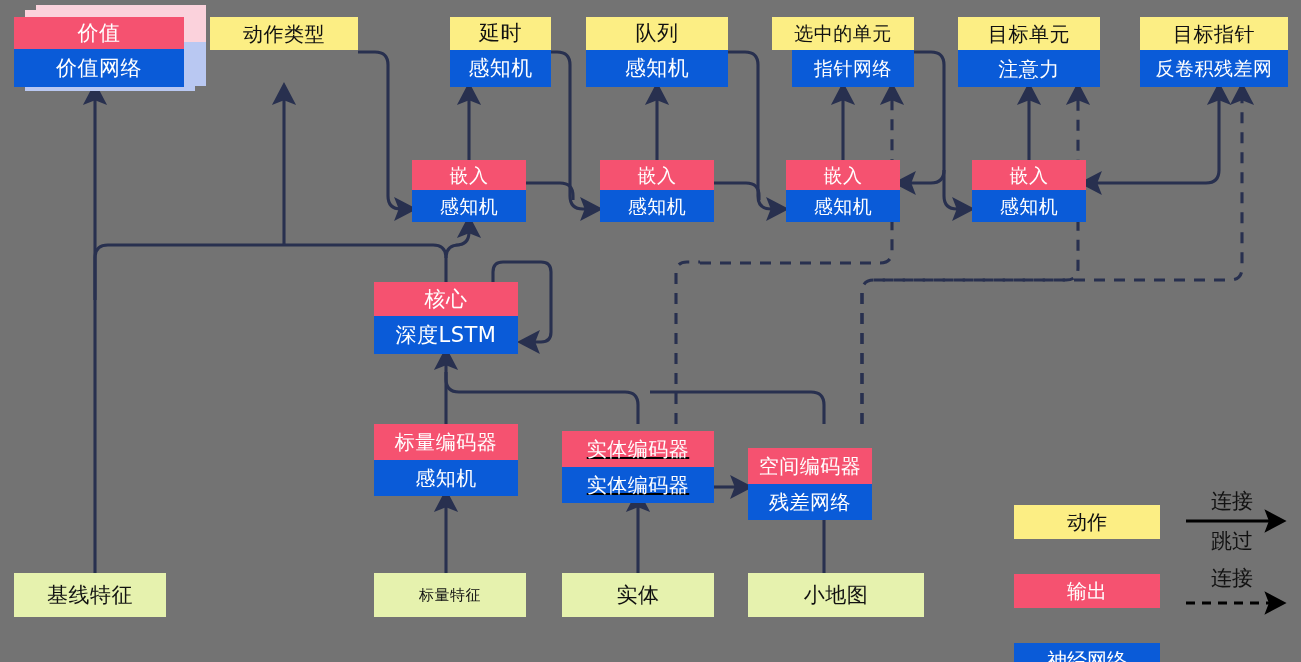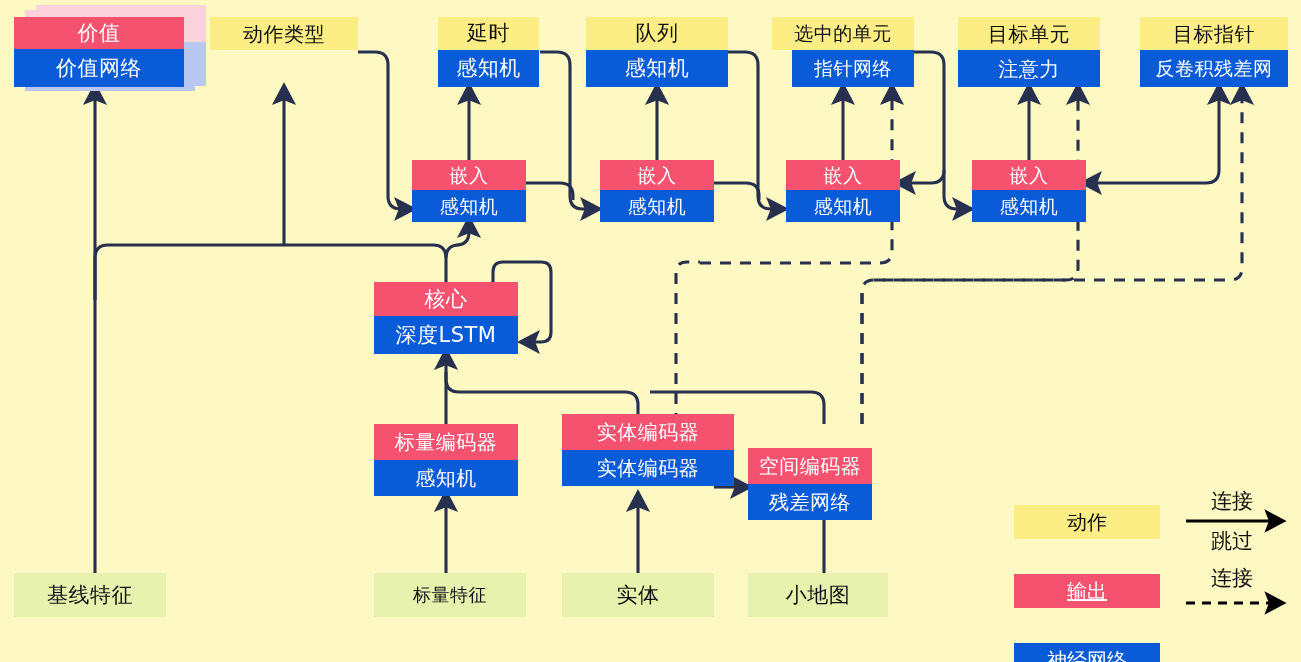--- a/index.html
+++ b/index.html
@@ -4,21 +4,21 @@
 <style>
   html,body{margin:0;padding:0;background:#ffffff;}
   body{
     font-family:"DejaVu Sans","Liberation Sans",sans-serif;
     -webkit-font-smoothing:antialiased;
   }
   #stage{
     position:relative;
     width:1301px;
     height:662px;
-    background:#fef9c3;
+    background:#737373;
     overflow:hidden;
   }
   svg.wires{
     position:absolute;
     left:0; top:0;
     width:1301px; height:662px;
     pointer-events:none;
   }
   
   .node{
@@ -167,21 +167,21 @@
 
   <div class="node" style="left:14px;top:17px;width:170px;height:70px;">
     <div class="row output" style="height:32px;font-size:21px;">价值</div>
     <div class="row network" style="height:38px;font-size:21px;">价值网络</div>
   </div>
 
   <div class="node" style="left:210px;top:17px;width:148px;height:70px;">
     <div class="row action" style="height:33px;font-size:20px;">动作类型</div>
   </div>
 
-  <div class="node" style="left:398px;top:17px;width:141px;height:70px;padding-left:40px;">
+  <div class="node" style="left:410px;top:17px;width:141px;height:70px;padding-left:40px;">
     <div class="row action" style="height:33px;font-size:21px;">延时</div>
     <div class="row network" style="height:37px;font-size:21px;">感知机</div>
   </div>
 
   <div class="node" style="left:586px;top:17px;width:142px;height:70px;">
     <div class="row action" style="height:33px;font-size:21px;">队列</div>
     <div class="row network" style="height:37px;font-size:21px;">感知机</div>
   </div>
 
   <div class="node" style="left:772px;top:17px;width:142px;height:76px;">
@@ -218,45 +218,45 @@
 
   <div class="node" style="left:374px;top:282px;width:144px;height:72px;">
     <div class="row output" style="height:34px;font-size:21px;">核心</div>
     <div class="row network" style="height:38px;font-size:21px;">深度LSTM</div>
   </div>
 
   <div class="node" style="left:374px;top:424px;width:144px;height:72px;">
     <div class="row output" style="height:36px;font-size:20px;">标量编码器</div>
     <div class="row network" style="height:36px;font-size:20px;">感知机</div>
   </div>
-  <div class="node" style="left:562px;top:414px;width:172px;height:72px;">
+  <div class="node" style="left:562px;top:431px;width:152px;height:72px;text-decoration:underline;">
     <div class="row output" style="height:36px;font-size:20px;">实体编码器</div>
     <div class="row network" style="height:36px;font-size:20px;">实体编码器</div>
   </div>
   <div class="node" style="left:748px;top:448px;width:124px;height:72px;">
     <div class="row output" style="height:36px;font-size:20px;">空间编码器</div>
     <div class="row network" style="height:36px;font-size:20px;">残差网络</div>
   </div>
 
   <div class="node" style="left:14px;top:573px;width:152px;height:44px;">
     <div class="row input" style="height:44px;font-size:21px;">基线特征</div>
   </div>
   <div class="node" style="left:374px;top:573px;width:152px;height:44px;">
-    <div class="row input" style="height:44px;font-size:18px;">标量特征</div>
+    <div class="row input" style="height:44px;font-size:15px;">标量特征</div>
   </div>
   <div class="node" style="left:562px;top:573px;width:152px;height:44px;">
     <div class="row input" style="height:44px;font-size:21px;">实体</div>
   </div>
-  <div class="node" style="left:748px;top:573px;width:140px;height:44px;">
+  <div class="node" style="left:748px;top:573px;width:176px;height:44px;">
     <div class="row input" style="height:44px;font-size:21px;">小地图</div>
   </div>
 
   <div class="legend-stack" style="left:1014px;top:470px;width:146px;">
     <div class="row action" style="height:34px;font-size:20px;">动作</div>
-    <div class="row output" style="height:34px;font-size:20px;text-decoration:underline;">输出</div>
+    <div class="row output" style="height:34px;font-size:20px;">输出</div>
     <div class="row network" style="height:34px;font-size:20px;">神经网络</div>
     <div class="row input" style="height:34px;font-size:20px;">输入</div>
   </div>
 
   <div class="legend-text" style="left:1186px;top:490px;width:92px;font-size:21px;">连接</div>
   <div class="legend-text" style="left:1186px;top:530px;width:92px;font-size:21px;">跳过</div>
   <div class="legend-text" style="left:1186px;top:567px;width:92px;font-size:21px;">连接</div>
 
 </div>
 

